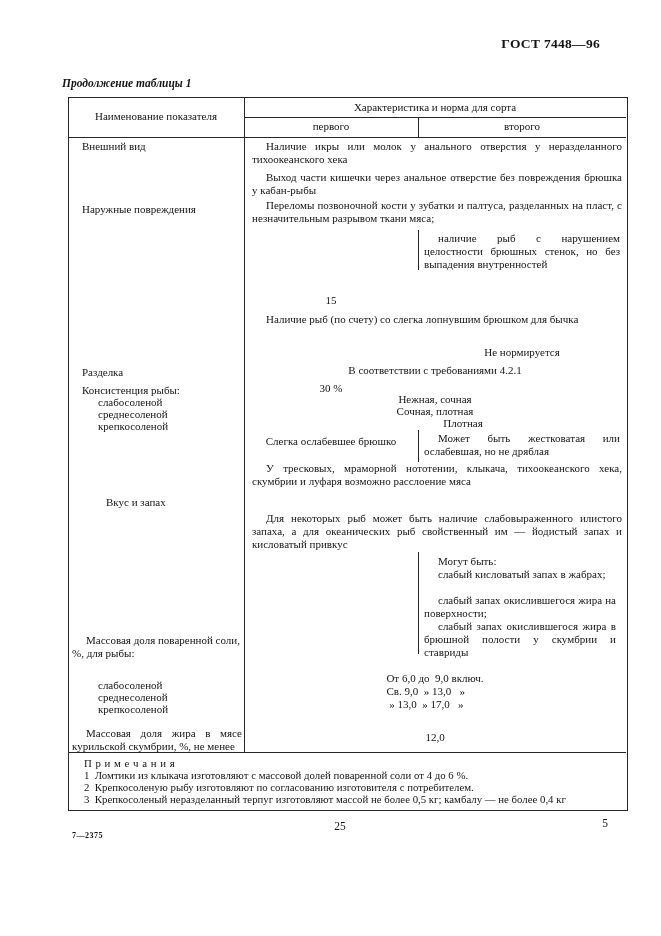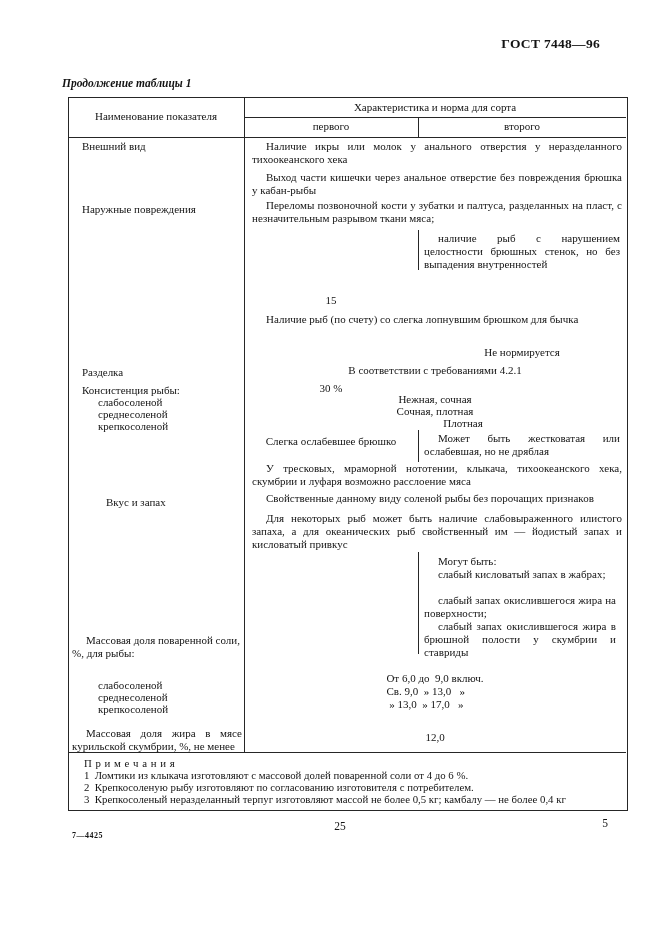--- a/index.html
+++ b/index.html
@@ -72,35 +72,34 @@
   <div class="abs t ind" style="left:252px;top:313px;width:370px;">Наличие рыб (по счету) со слегка лопнувшим брюшком для бычка</div>
   <div class="abs t ctr" style="left:244px;top:346px;width:174px;margin-top:36px;">30 %</div>
   <div class="abs t ctr" style="left:418px;top:346px;width:208px;">Не нормируется</div>
   <div class="abs t ctr" style="left:244px;top:364px;width:382px;">В соответствии с требованиями 4.2.1</div>
   <div class="abs t ctr" style="left:244px;top:393px;width:382px;">Нежная, сочная</div>
   <div class="abs t ctr" style="left:244px;top:405px;width:382px;">Сочная, плотная</div>
   <div class="abs t ctr" style="left:244px;top:417px;width:438px;">Плотная</div>
   <div class="abs t ctr" style="left:244px;top:435px;width:174px;">Слегка ослабевшее брюшко</div>
   <div class="abs t just ind" style="left:424px;top:432px;width:196px;">Может быть жестковатая или ослабевшая, но не дряблая</div>
   <div class="abs t just ind" style="left:252px;top:462px;width:370px;">У тресковых, мраморной нототении, клыкача, тихоокеанского хека, скумбрии и луфаря возможно расслоение мяса</div>
-  <div class="abs t ind" style="left:252px;top:492px;width:370px;">Свойственные данному виду соленой рыбы без порочащих признаков</div>
   <div class="abs t just ind" style="left:252px;top:512px;width:370px;">Для некоторых рыб может быть наличие слабовыраженного илистого запаха, а для океанических рыб свойственный им — йодистый запах и кисловатый привкус</div>
   <div class="abs t ind" style="left:424px;top:555px;width:192px;">Могут быть:</div>
   <div class="abs t just ind" style="left:424px;top:568px;width:192px;">слабый кисловатый запах в жабрах;</div>
   <div class="abs t just ind" style="left:424px;top:594px;width:192px;">слабый запах окислившегося жира на поверхности;</div>
   <div class="abs t just ind" style="left:424px;top:620px;width:192px;">слабый запах окислившегося жира в брюшной полости у скумбрии и ставриды</div>
   <div class="abs ctr" style="left:244px;top:672px;width:382px;">
     <span class="t pre" style="display:inline-block;text-align:left;">От&nbsp;6,0 до&nbsp;&nbsp;9,0 включ.
 Св. 9,0&nbsp;&nbsp;»&nbsp;13,0&nbsp;&nbsp;&nbsp;»
 &nbsp;»&nbsp;13,0&nbsp;&nbsp;»&nbsp;17,0&nbsp;&nbsp;&nbsp;»</span>
   </div>
   <div class="abs t ctr" style="left:244px;top:731px;width:382px;">12,0</div>
 
   <div class="abs notes-t" style="left:84px;top:757px;letter-spacing:.5px;">П р и м е ч а н и я</div>
   <div class="abs notes-t" style="left:84px;top:769px;width:535px;">1&nbsp;&nbsp;Ломтики из клыкача изготовляют с массовой долей поваренной соли от 4 до 6 %.</div>
   <div class="abs notes-t" style="left:84px;top:781px;width:535px;">2&nbsp;&nbsp;Крепкосоленую рыбу изготовляют по согласованию изготовителя с потребителем.</div>
   <div class="abs notes-t" style="left:84px;top:793px;width:540px;">3&nbsp;&nbsp;Крепкосоленый неразделанный терпуг изготовляют массой не более 0,5 кг; камбалу — не более 0,4 кг</div>
 
   <div class="abs pgnum ctr" style="left:300px;top:820px;width:80px;">25</div>
   <div class="abs pgnum ctr" style="left:585px;top:817px;width:40px;">5</div>
-  <div class="abs footer-sig" style="left:72px;top:831px;">7—4425</div>
+  <div class="abs footer-sig" style="left:72px;top:831px;">7—2375</div>
 
 </div>
 
 </body></html>

